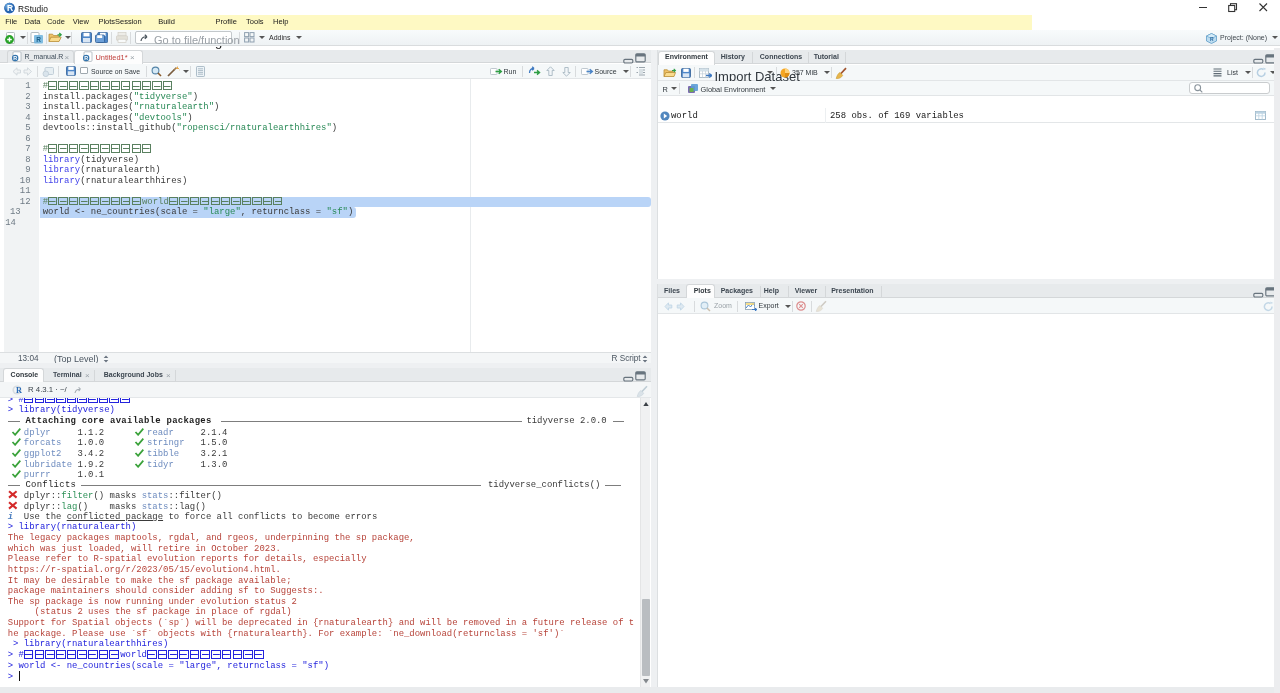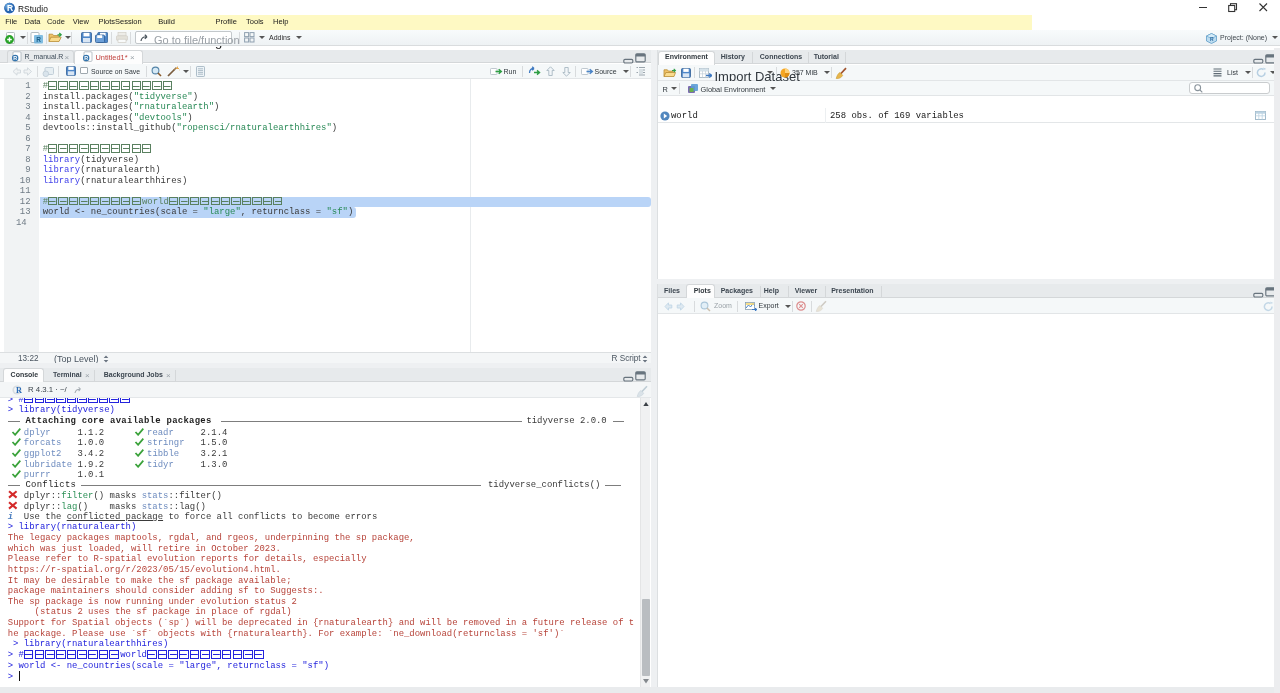--- a/index.html
+++ b/index.html
@@ -222,39 +222,39 @@
       <div class="a mono ed" style="left:0;top:23.28px;width:30.5px;text-align:right;color:#6f7b85">3</div>
       <div class="a mono ed" style="left:0;top:33.769999999999996px;width:30.5px;text-align:right;color:#6f7b85">4</div>
       <div class="a mono ed" style="left:0;top:44.26px;width:30.5px;text-align:right;color:#6f7b85">5</div>
       <div class="a mono ed" style="left:0;top:54.75px;width:30.5px;text-align:right;color:#6f7b85">6</div>
       <div class="a mono ed" style="left:0;top:65.24px;width:30.5px;text-align:right;color:#6f7b85">7</div>
       <div class="a mono ed" style="left:0;top:75.73px;width:30.5px;text-align:right;color:#6f7b85">8</div>
       <div class="a mono ed" style="left:0;top:86.22px;width:30.5px;text-align:right;color:#6f7b85">9</div>
       <div class="a mono ed" style="left:0;top:96.71px;width:30.5px;text-align:right;color:#6f7b85">10</div>
       <div class="a mono ed" style="left:0;top:107.2px;width:30.5px;text-align:right;color:#6f7b85">11</div>
       <div class="a mono ed" style="left:0;top:117.69px;width:30.5px;text-align:right;color:#6f7b85">12</div>
-      <div class="a mono ed" style="left:0;top:128.18px;width:30.5px;text-align:right;color:#6f7b85">13</div>
-      <div class="a mono ed" style="left:16px;top:138.67000000000002px;width:21px;text-align:left;color:#6f7b85">14</div>
+      <div class="a mono ed" style="left:0;top:128.18px;width:30.5px;text-align:center;color:#6f7b85">13</div>
+      <div class="a mono ed" style="left:0;top:138.67000000000002px;width:21px;text-align:center;color:#6f7b85">14</div>
       <div class="a mono ed" style="left:42.7px;top:2.3px"><span class="cmt">#<i class="k"></i><i class="k"></i><i class="k"></i><i class="k"></i><i class="k"></i><i class="k"></i><i class="k"></i><i class="k"></i><i class="k"></i><i class="k"></i><i class="k"></i><i class="k"></i></span></div>
       <div class="a mono ed" style="left:42.7px;top:12.79px"><span class="dk">install.packages(<span class="str">"tidyverse"</span>)</span></div>
       <div class="a mono ed" style="left:42.7px;top:23.28px"><span class="dk">install.packages(<span class="str">"rnaturalearth"</span>)</span></div>
       <div class="a mono ed" style="left:42.7px;top:33.769999999999996px"><span class="dk">install.packages(<span class="str">"devtools"</span>)</span></div>
       <div class="a mono ed" style="left:42.7px;top:44.26px"><span class="dk">devtools::install_github(<span class="str">"ropensci/rnaturalearthhires"</span>)</span></div>
       <div class="a mono ed" style="left:42.7px;top:54.75px"></div>
       <div class="a mono ed" style="left:42.7px;top:65.24px"><span class="cmt">#<i class="k"></i><i class="k"></i><i class="k"></i><i class="k"></i><i class="k"></i><i class="k"></i><i class="k"></i><i class="k"></i><i class="k"></i><i class="k"></i></span></div>
       <div class="a mono ed" style="left:42.7px;top:75.73px"><span class="kw">library</span><span class="dk">(tidyverse)</span></div>
       <div class="a mono ed" style="left:42.7px;top:86.22px"><span class="kw">library</span><span class="dk">(rnaturalearth)</span></div>
       <div class="a mono ed" style="left:42.7px;top:96.71px"><span class="kw">library</span><span class="dk">(rnaturalearthhires)</span></div>
       <div class="a mono ed" style="left:42.7px;top:107.2px"></div>
       <div class="a mono ed" style="left:42.7px;top:117.69px"><span class="cmt">#<i class="k"></i><i class="k"></i><i class="k"></i><i class="k"></i><i class="k"></i><i class="k"></i><i class="k"></i><i class="k"></i><i class="k"></i>world<i class="k"></i><i class="k"></i><i class="k"></i><i class="k"></i><i class="k"></i><i class="k"></i><i class="k"></i><i class="k"></i><i class="k"></i><i class="k"></i><i class="k"></i></span></div>
       <div class="a mono ed" style="left:42.7px;top:128.18px"><span class="dk">world &lt;- ne_countries(scale = <span class="str">"large"</span>, returnclass = <span class="str">"sf"</span>)</span></div>
       <div class="a mono ed" style="left:42.7px;top:138.67000000000002px"></div>
     </div>
     <div class="a" style="left:0;top:302px;width:651px;height:10.5px;background:#f4f6f7;border-top:1px solid #dcdfe1">
-<div class="a" style="left:18px;top:1.2px;font-size:8.2px;color:#4a5560">13:22</div>
+<div class="a" style="left:18px;top:1.2px;font-size:8.2px;color:#4a5560">13:04</div>
 <div class="a" style="left:54px;top:1px;font-size:9px;color:#4a5560">(Top Level)</div>
 <svg class="a" style="left:102.5px;top:1.5px" width="6" height="8">
         <path d="M3 0.5L5.3 3H0.7zM3 7.5L0.7 5h4.6z" fill="#6a7480"></path>
       </svg>
 <div class="a" style="left:611.5px;top:1.2px;font-size:8.2px;color:#4a5560">R Script</div>
 <svg class="a" style="left:642px;top:1.5px" width="6" height="8">
         <path d="M3 0.5L5.3 3H0.7zM3 7.5L0.7 5h4.6z" fill="#6a7480"></path>
       </svg>
 </div>
 </div>

